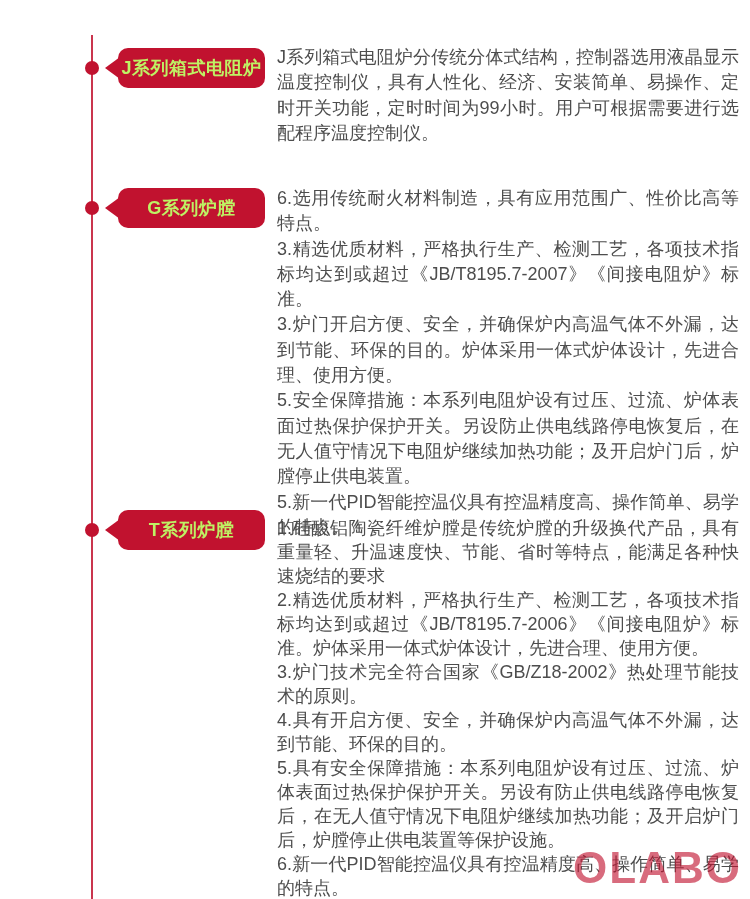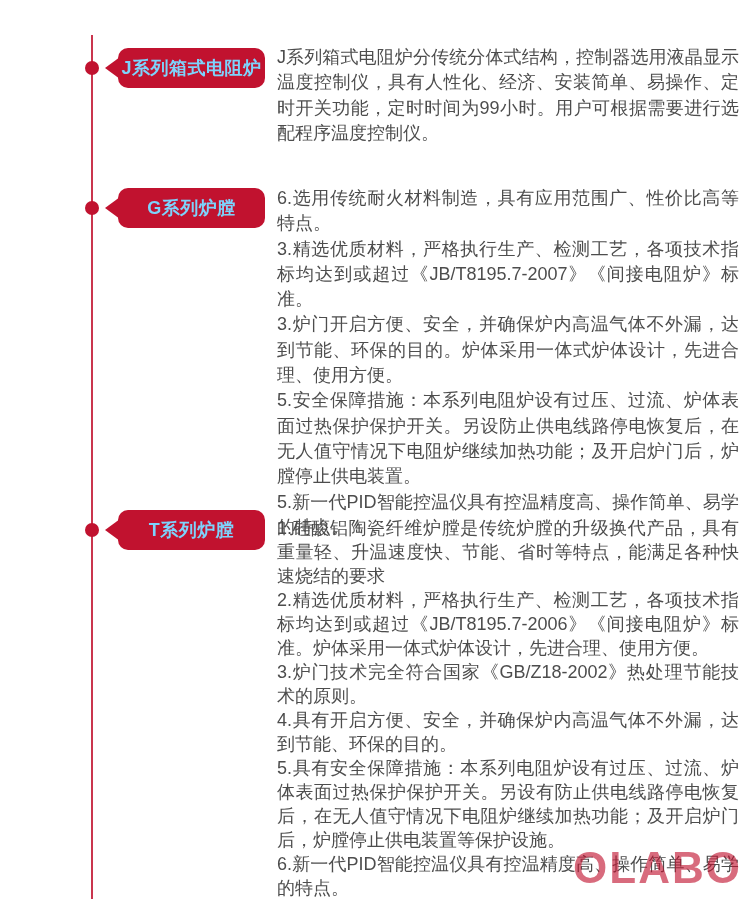--- a/index.html
+++ b/index.html
@@ -53,21 +53,21 @@
   .ribbon-arrow {
     position:absolute;
     left:-13px; top:50%;
     transform:translateY(-50%);
     width:0; height:0;
     border-top:11px solid transparent;
     border-bottom:11px solid transparent;
     border-right:15px solid var(--accent,#c1122f);
   }
   .ribbon-text {
-    color:#7dd3fc;
+    color:#bef264;
     font-weight:bold;
     font-size:18px;
     letter-spacing:0.5px;
     white-space:nowrap;
   }
 
   .body {
     position:absolute;
     left:277px; top:0;
     width:462px;

